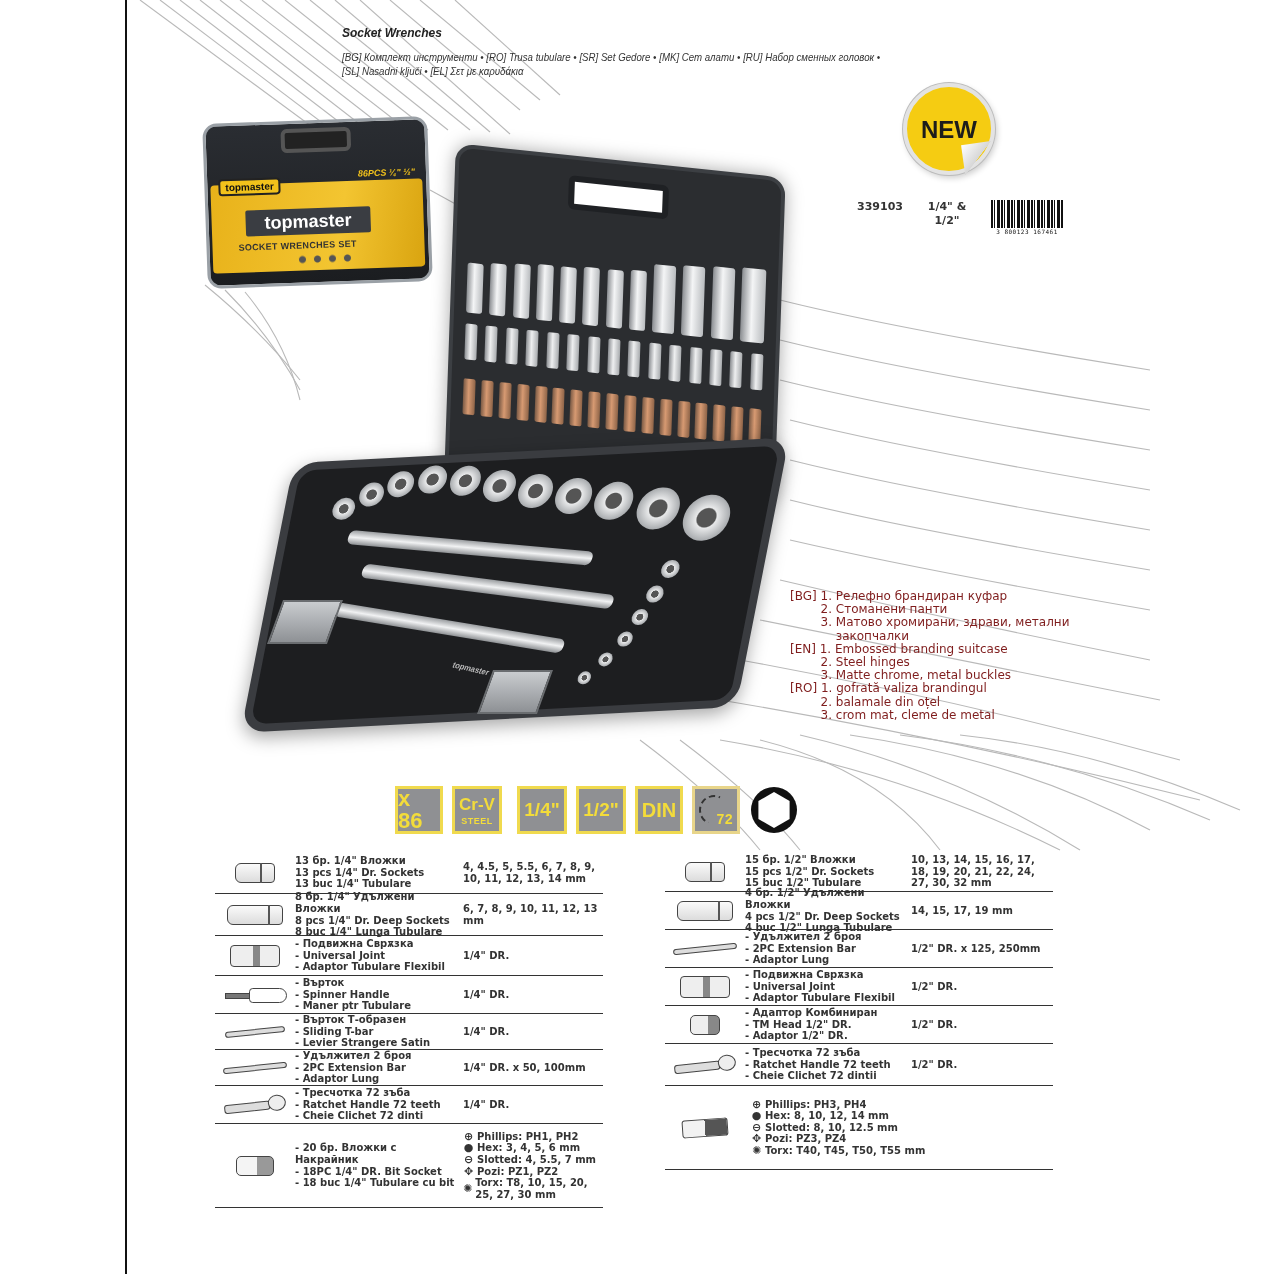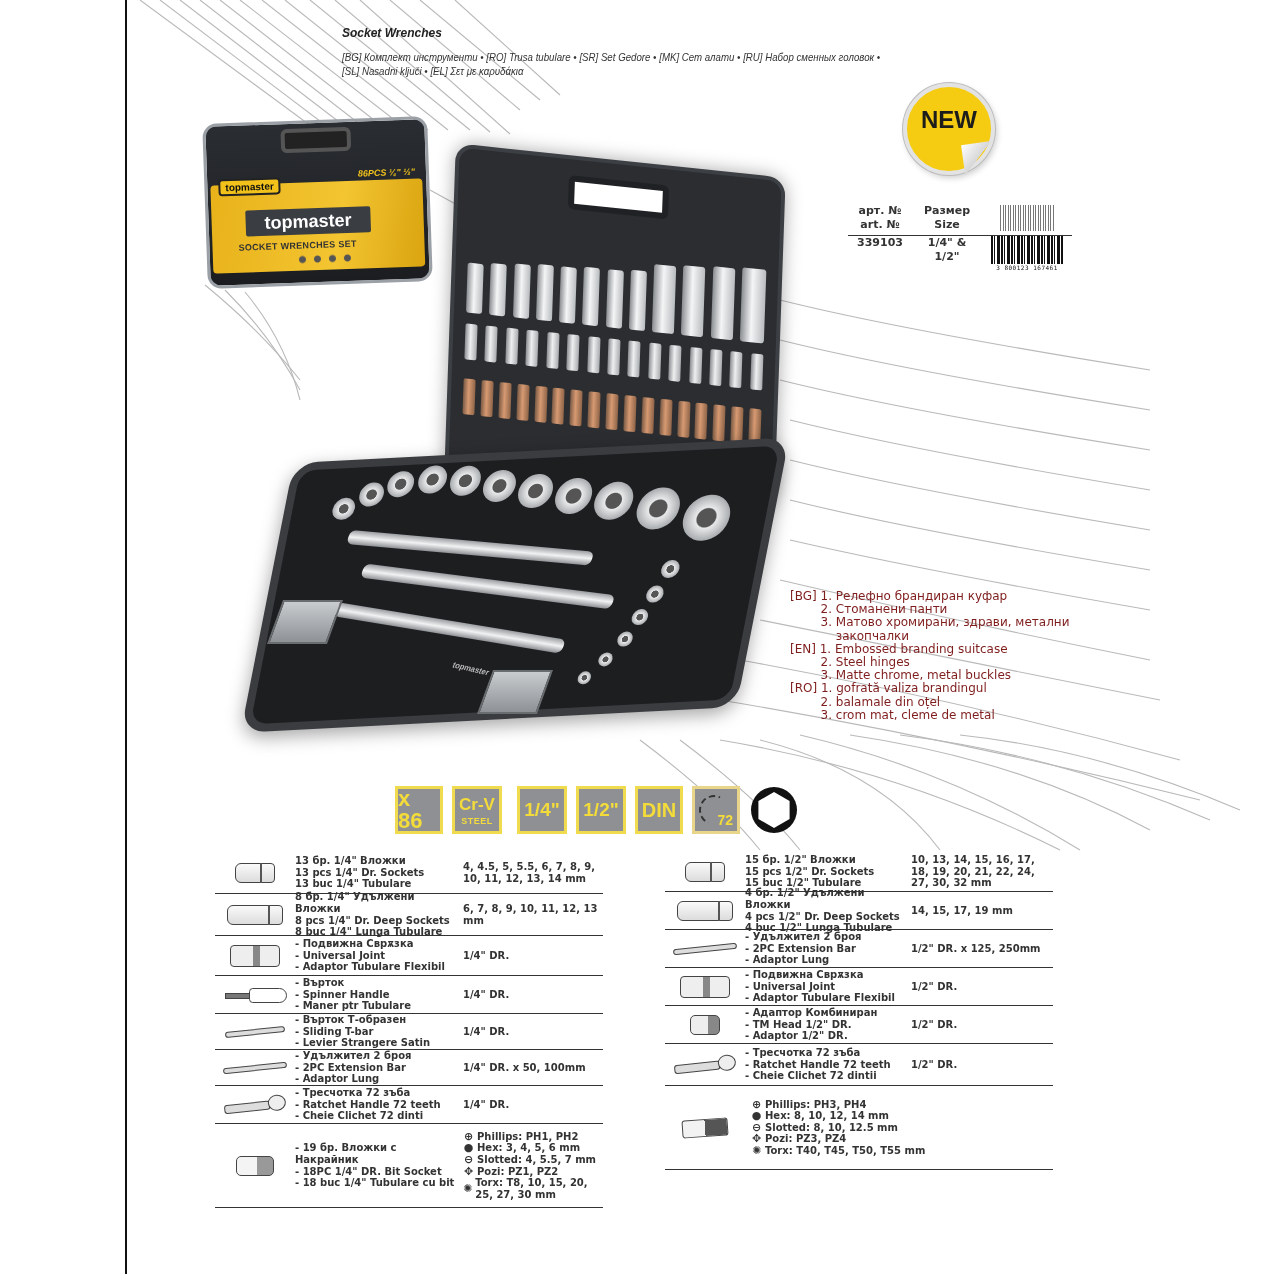--- a/index.html
+++ b/index.html
@@ -34,21 +34,21 @@
   .bit { width: 12px; height: 36px; background: linear-gradient(90deg, #7a5a45, #d79a72 45%, #8e6448); border-radius: 2px; }
   .bit.silver { background: linear-gradient(90deg, #8a8d91, #eeeff0 45%, #a8abae); }
   .base { position: absolute; left: 0; top: 290px; width: 490px; height: 270px; background: #1d1e20; border-radius: 24px; border: 8px solid #3a3c40; transform: skewX(-14deg) rotate(-3deg); box-shadow: 0 6px 18px rgba(0,0,0,0.35); }
   .sock { position: absolute; border-radius: 50%; background: radial-gradient(circle, #555 28%, #e8e9ea 32%, #a9acaf 70%, #6f7276 100%); }
   .bar { position: absolute; height: 14px; background: linear-gradient(#9a9da0, #f1f2f3 50%, #8e9194); border-radius: 6px; }
   .case-logo { position: absolute; left: 190px; top: 205px; font-family: "Liberation Sans", sans-serif; font-size: 8px; color: #bbb; font-weight: bold; transform: rotate(15deg); }
   .latch { position: absolute; width: 60px; height: 44px; background: linear-gradient(#c9cccf, #8e9195); border: 2px solid #6a6d70; }
 
   
   .new-badge { position: absolute; left: 903px; top: 83px; width: 92px; height: 92px; border-radius: 50%; background: #f5cc12; border: 4px solid #e3e3e3; box-shadow: 0 0 0 1px #bbb, 2px 3px 6px rgba(0,0,0,0.2); }
-  .new-badge span { position: absolute; left: 0; right: 0; top: 19px; text-align: center; font-family: "Liberation Sans", sans-serif; font-weight: bold; font-size: 24px; color: #1d1d1b; }
+  .new-badge span { position: absolute; left: 0; right: 0; top: 29px; text-align: center; font-family: "Liberation Sans", sans-serif; font-weight: bold; font-size: 24px; color: #1d1d1b; }
   .new-curl { position: absolute; right: -2px; bottom: -2px; width: 30px; height: 30px; background: linear-gradient(135deg, #ffffff 0%, #d7d7d7 50%, transparent 51%); border-radius: 0 0 20px 0; transform: rotate(-8deg); }
 
   
   .art-table { position: absolute; left: 848px; top: 200px; width: 224px; font-family: "DejaVu Sans", sans-serif; font-size: 11px; color: #333; }
   .art-head { display: flex; height: 36px; align-items: center; border-bottom: 1.5px solid #333; }
   .art-row { display: flex; height: 40px; }
   .art-c1 { width: 64px; text-align: center; line-height: 14px; font-weight: bold; }
   .art-c2 { width: 70px; text-align: center; line-height: 14px; font-weight: bold; }
   .art-c3 { width: 90px; display: flex; justify-content: center; }
   .barcode-small { width: 54px; height: 26px; background: repeating-linear-gradient(90deg, #777 0 1px, transparent 1px 3px, #777 3px 4px, transparent 4px 5px); }
@@ -56,21 +56,21 @@
   .barcode-digits { position: absolute; left: 0; right: 0; bottom: -1px; font-family: "DejaVu Sans Mono", monospace; font-size: 6px; color: #111; background: #fff; text-align: center; letter-spacing: 0.5px; }
 
   
   .features { position: absolute; left: 790px; top: 590px; font-family: "DejaVu Sans", sans-serif; font-size: 12px; line-height: 13.2px; color: #7f1d1d; white-space: pre; }
 
   
   .badges { position: absolute; left: 395px; top: 785px; display: flex; gap: 9px; align-items: center; }
   .feat-badge { height: 48px; background: #8f9093; border: 3px solid #f0da4e; display: flex; flex-direction: column; align-items: center; justify-content: center; color: #f3dc3a; font-family: "Liberation Sans", sans-serif; font-weight: bold; }
   .fb-big { font-size: 22px; line-height: 22px; }
   .fb-small { font-size: 9px; line-height: 10px; letter-spacing: 0.5px; }
-  .fb-ratchet { position: relative; width: 48px; }
+  .fb-ratchet { position: relative; width: 48px; font-family: Liberation Mono, monospace; }
   .fb-ratchet .teeth { position: absolute; left: 4px; top: 6px; width: 30px; height: 30px; border: 2px dashed #333; border-radius: 50%; border-color: #333 transparent transparent #333; transform: rotate(-20deg); }
   .fb-ratchet .num { position: absolute; right: 4px; bottom: 3px; font-size: 14px; }
   .hex-icon { width: 50px; height: 50px; }
 
   
   .ctable { position: absolute; font-family: "DejaVu Sans", sans-serif; color: #2a2a2a; }
   .ctable.left { left: 215px; top: 852px; width: 388px; }
   .ctable.right { left: 665px; top: 852px; width: 388px; }
   .crow { display: flex; align-items: center; border-bottom: 1.5px solid #333; }
   .crow:last-child { }
@@ -244,33 +244,20 @@
   <div class="latch" style="left:5px;top:440px;transform:skewX(-20deg)"></div>
   <div class="latch" style="left:215px;top:510px;transform:skewX(-20deg)"></div>
 </div>
 
 <div class="new-badge">
   <span>NEW</span>
   <div class="new-curl"></div>
 </div>
 
 <div class="art-table">
-  <div class="art-head">
-    <div class="art-c1">
-      <div>арт. №</div>
-      <div>art. №</div>
-    </div>
-    <div class="art-c2">
-      <div>Размер</div>
-      <div>Size</div>
-    </div>
-    <div class="art-c3">
-        <div class="barcode-small"></div>
-      </div>
-  </div>
   <div class="art-row">
     <div class="art-c1">339103</div>
     <div class="art-c2">
       <div>1/4" &amp;</div>
       <div>1/2"</div>
     </div>
     <div class="art-c3">
       <div class="barcode-big">
         <div class="barcode-digits">3 800123 167461</div>
       </div>
@@ -392,21 +379,21 @@
         <div>- Ratchet Handle 72 teeth</div>
         <div>- Cheie Clichet 72 dinti</div>
       </div>
     <div class="cval">1/4" DR.</div>
   </div>
   <div class="crow" style="height:84px">
     <div class="cicon">
         <div class="ic-bitsock"></div>
       </div>
     <div class="cdesc">
-        <div>- 19 бр. Вложки с Накрайник</div>
+        <div>- 20 бр. Вложки с Накрайник</div>
         <div>- 18PC 1/4" DR. Bit Socket</div>
         <div>- 18 buc 1/4" Tubulare cu bit</div>
       </div>
     <div class="cval">
       <div class="bitline">
           <span class="g">⊕</span>
           <span>Phillips: PH1, PH2</span>
         </div>
       <div class="bitline">
           <span class="g">●</span>

